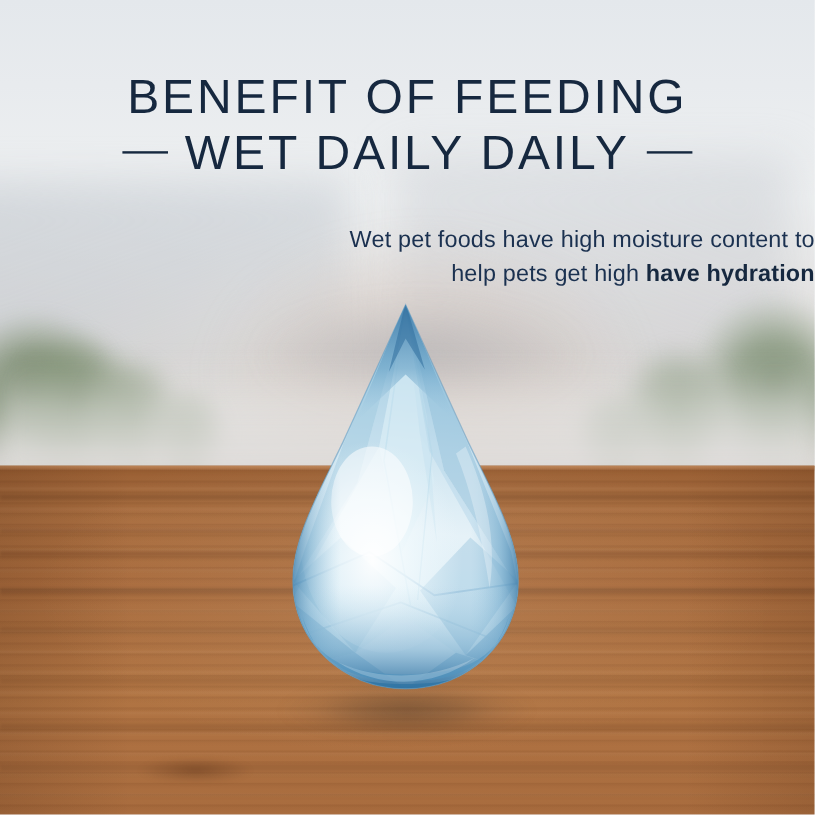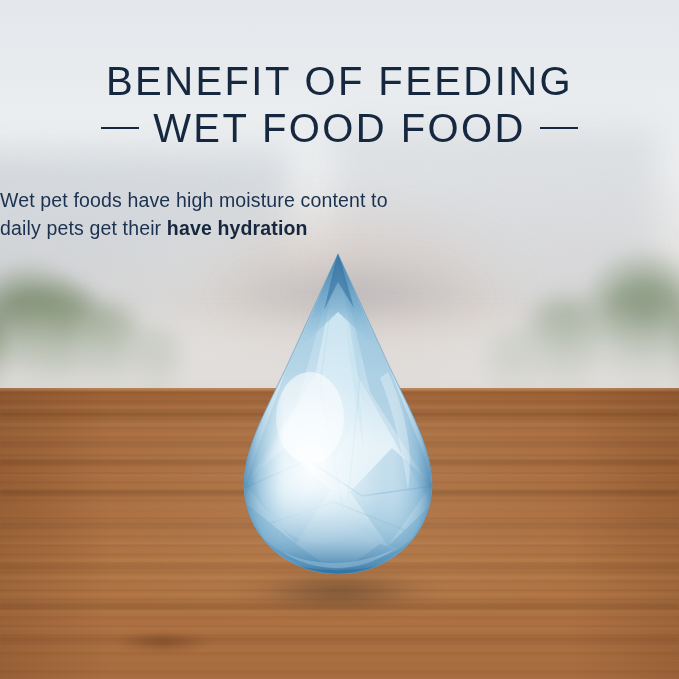--- a/index.html
+++ b/index.html
@@ -296,21 +296,21 @@
     width: 38px;
     height: 2px;
     background: #16283f;
     vertical-align: 13px;
     margin: 0 14px;
   }
   .subhead {
     position: absolute;
     left: 0; top: 186px;
     width: 679px;
-    text-align: left;
+    text-align: right;
     color: #1b3150;
     font-family: "Liberation Sans", sans-serif;
     font-size: 19.5px;
     line-height: 28px;
     letter-spacing: 0.15px;
   }
   .subhead b {
     font-weight: 700;
     color: #16283f;
   }
@@ -449,22 +449,22 @@
                C194 283 152 322 100 322
                C48 322 6 283 6 232
                C6 196 28 158 48 116
                C72 64 100 2 100 2 Z" fill="none" stroke="#5a95bd" stroke-width="1.1" opacity="0.55"></path>
     </svg>
   </div>
 
   <div class="headline">
     <span class="l1">BENEFIT OF FEEDING</span>
     <span class="l2">
-      <span class="rule"></span><span>WET FOOD FOOD</span><span class="rule"></span>
+      <span class="rule"></span><span>WET DAILY DAILY</span><span class="rule"></span>
     </span>
   </div>
 
   <div class="subhead">
     <span>Wet pet foods have high moisture content to</span><br>
-    <span>daily pets get their </span><b>have hydration</b>
+    <span>help pets get high </span><b>have hydration</b>
   </div>
 
 </div>
 
 </body></html>

